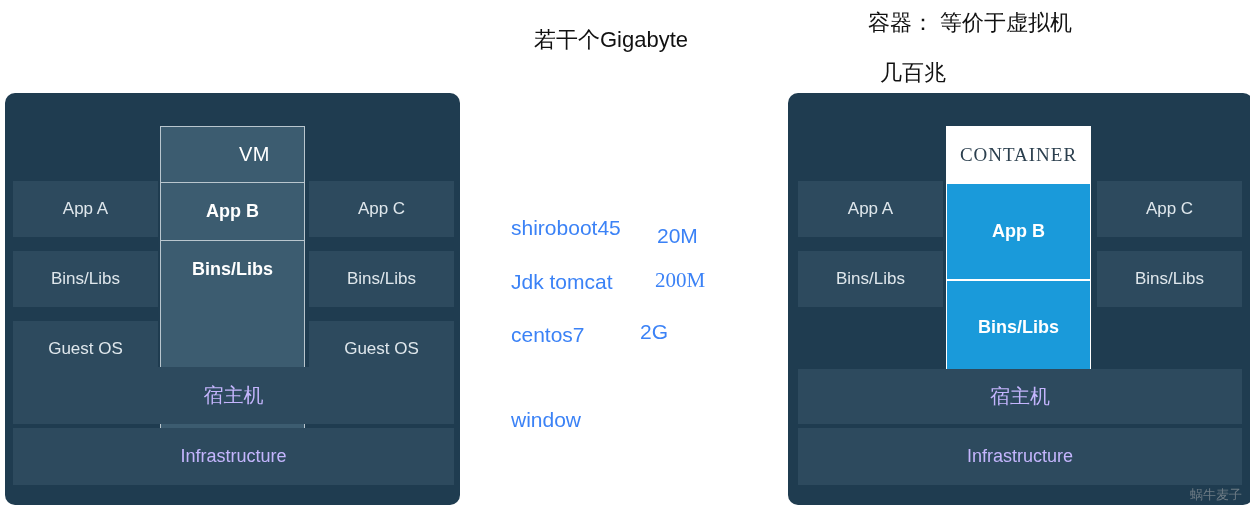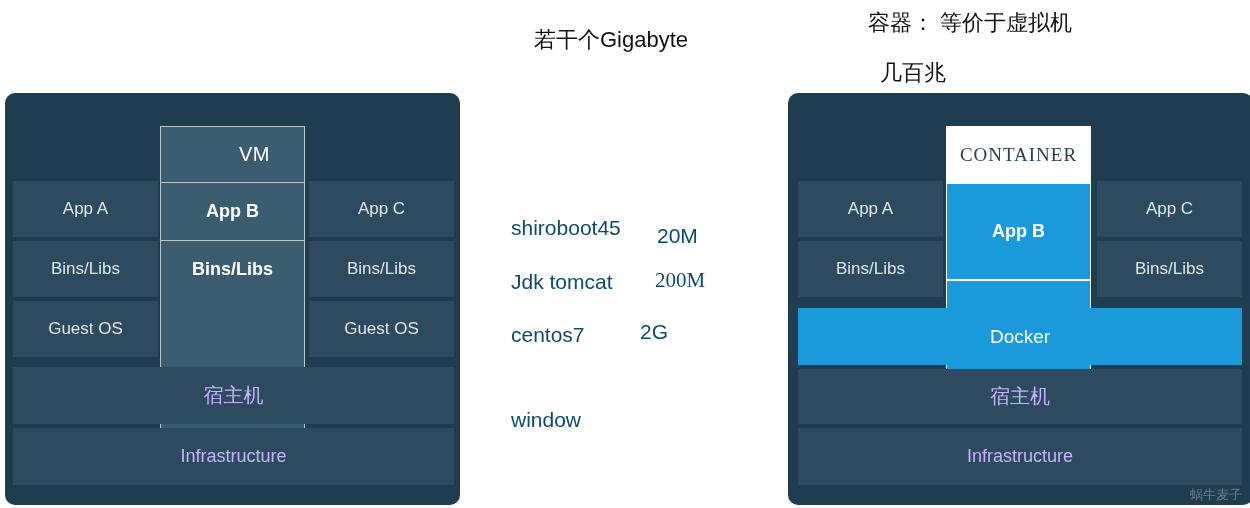--- a/index.html
+++ b/index.html
@@ -87,21 +87,21 @@
   .vm-hl-cell.guest {
     font-weight: normal;
     font-size: 19px;
     height: 56px;
   }
   .sidecol {
     position: absolute;
     width: 145px;
     display: flex;
     flex-direction: column;
-    gap: 4px;
+    gap: 14px;
   }
   .sidecol .cell {
     height: 56px;
   }
 
   
   #ct-highlight {
     position: absolute;
     left: 158px;
     top: 33px;
@@ -145,21 +145,21 @@
     position: absolute;
     right: 8px;
     bottom: 4px;
     color: #6d7b85;
     font-size: 13px;
     margin-left: 43px;
   }
   
   .note {
     position: absolute;
-    color: #0c4a6e;
+    color: #3b82f6;
     font-size: 21px;
     white-space: nowrap;
   }
   .top-note {
     position: absolute;
     color: #111111;
     font-size: 22px;
     white-space: nowrap;
   }
 </style>
@@ -217,20 +217,19 @@
     <div class="cell">App C</div>
     <div class="cell">Bins/Libs</div>
   </div>
 
   <div id="ct-highlight">
     <div id="ct-label">CONTAINER</div>
     <div class="ct-hl-cell">App B</div>
     <div class="ct-hl-cell">Bins/Libs</div>
   </div>
 
-  <div class="wide-cell" id="docker-bar" style="left:10px; top:215px; width:444px; height:57px;">Docker</div>
 
   <div class="wide-cell" style="left:10px; top:276px; width:444px; height:55px; font-size:20px;">宿主机</div>
 
   <div class="wide-cell" style="left:10px; top:335px; width:444px; height:57px; font-size:18px;">Infrastructure</div>
 </div>
 
 <div class="watermark">蜗牛麦子</div>
 
 </body></html>

